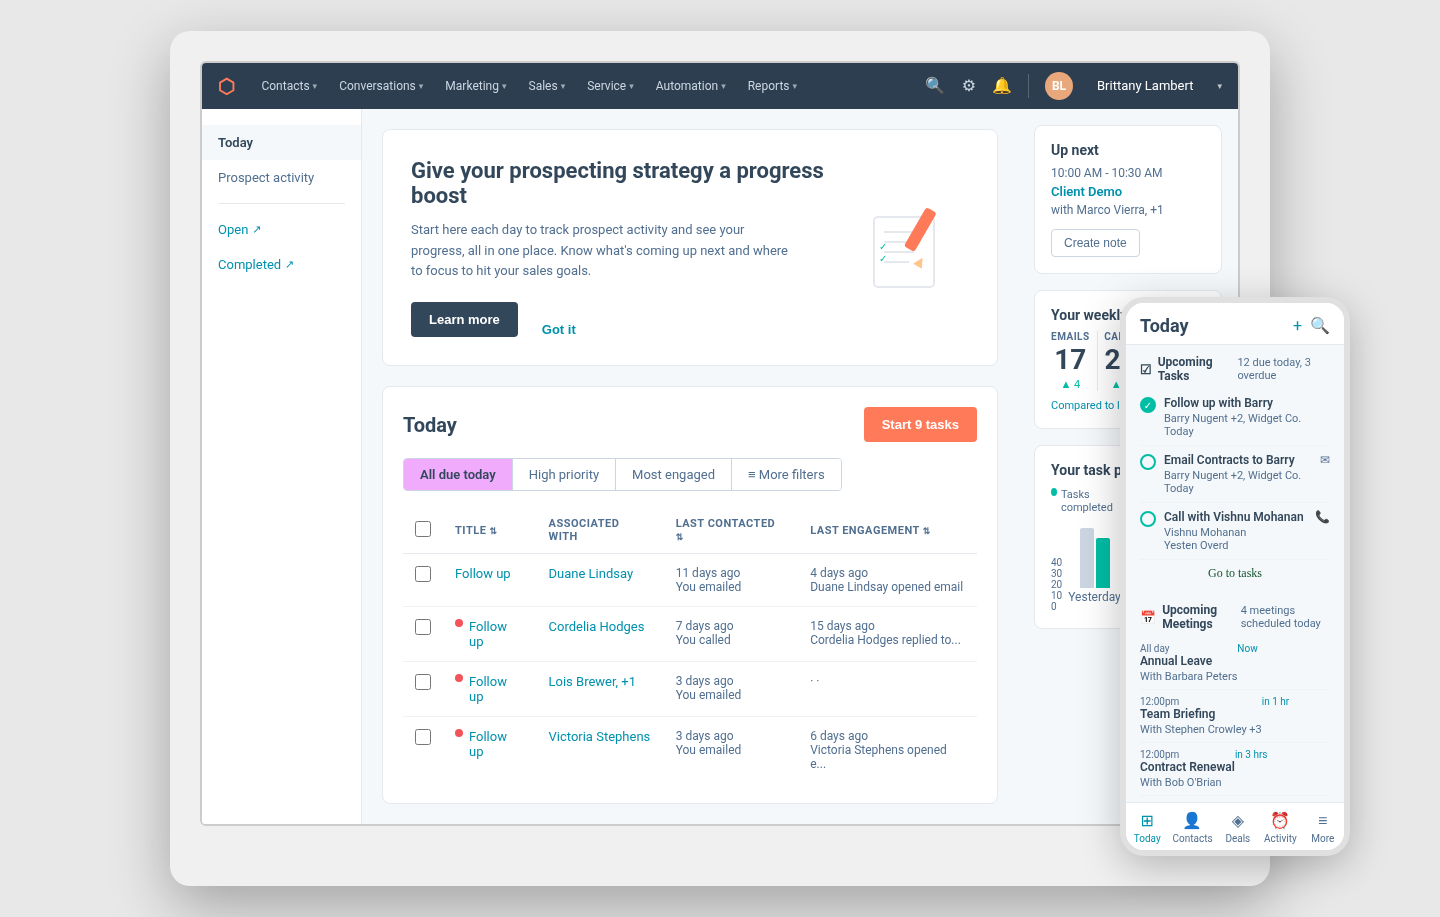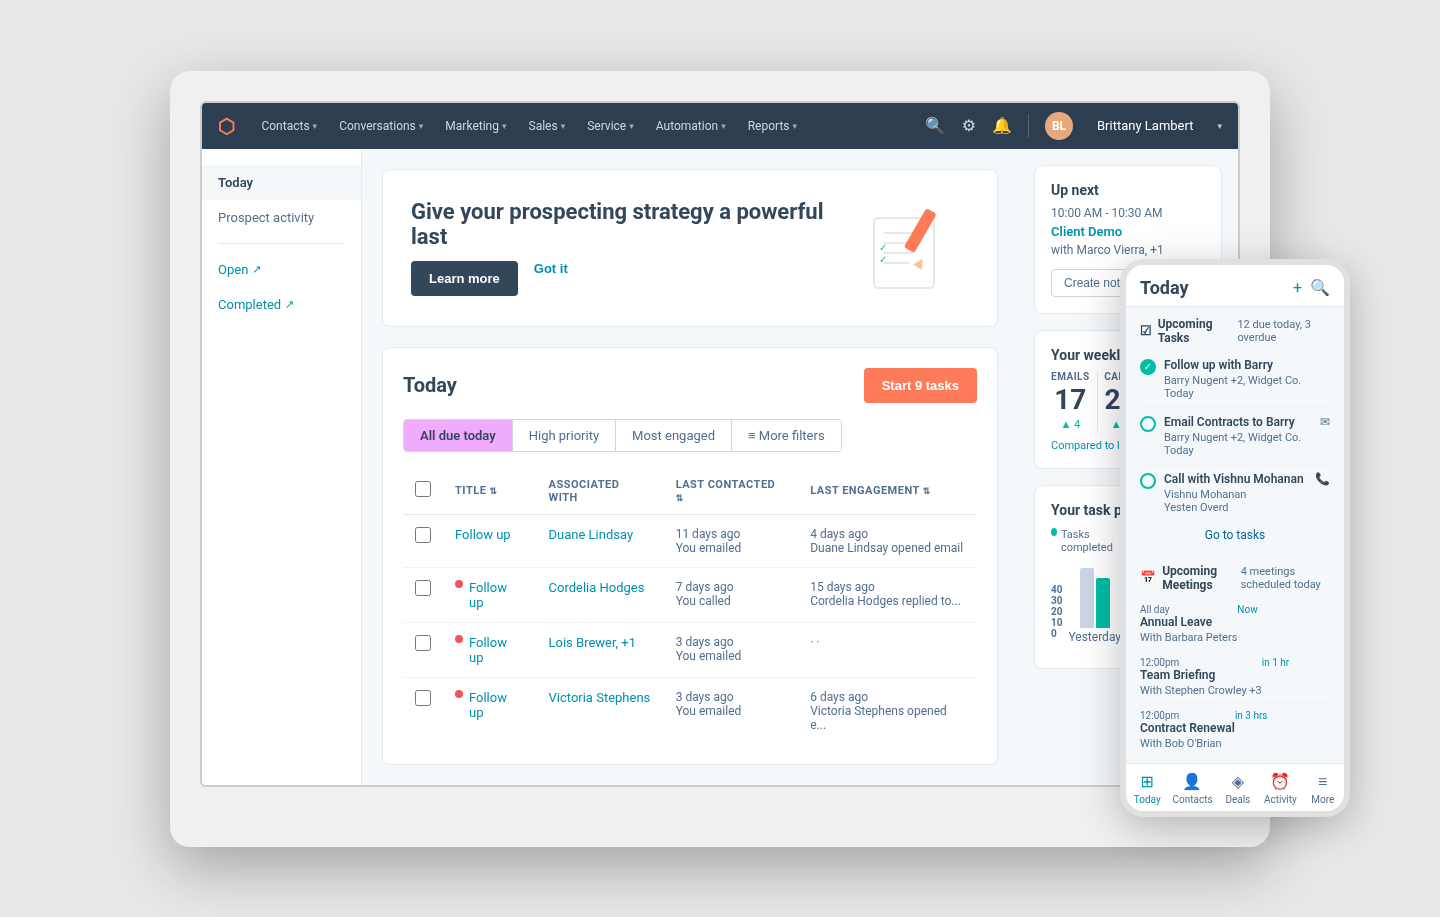--- a/index.html
+++ b/index.html
@@ -167,22 +167,22 @@
     }
     .boost-desc {
       font-size: 13px;
       color: #516f90;
       line-height: 1.6;
       max-width: 380px;
       margin-bottom: 20px;
     }
     .boost-actions {
       display: flex;
-      align-items: flex-start;
-      gap: 16px;
+      align-items: flex-end;
+      gap: 24px;
     }
     .btn-primary {
       background: #33475b;
       color: #fff;
       border: none;
       padding: 10px 18px;
       border-radius: 4px;
       font-size: 13px;
       font-weight: 600;
       cursor: pointer;
@@ -438,24 +438,23 @@
     }
     .bar.teal { background: #00bda5; }
     .bar.gray { background: #cbd6e2; }
     .bar-label {
       font-size: 12px;
       color: #516f90;
     }
     .chart-y-labels {
       display: flex;
       flex-direction: column;
-      justify-content: center;
+      justify-content: flex-end;
       height: 80px;
       margin-right: 2px;
-      font-weight: bold;
     }
     .y-label {
       font-size: 10px;
       color: #516f90;
     }
 
     
     .mobile-device {
       position: absolute;
       right: -80px;
@@ -559,23 +558,24 @@
       font-size: 11px;
       color: #516f90;
     }
     .mobile-meeting-time-badge {
       font-size: 10px;
       color: #0091ae;
       white-space: nowrap;
     }
     .mobile-goto-link {
       font-size: 12px;
-      color: #0369a1;
+      color: #14532d;
       padding: 6px 0;
       text-align: center;
+      font-family: Liberation Serif, serif;
     }
     .mobile-nav {
       display: flex;
       background: #fff;
       border-top: 1px solid #e5e8ed;
     }
     .mobile-nav-item {
       flex: 1;
       display: flex;
       flex-direction: column;
@@ -665,21 +665,22 @@
         <div class="sidebar-link">
           <span>Completed</span>
           <span class="external-icon">↗</span>
         </div>
       </aside>
 
       <main class="content-area">
 
         <div class="boost-card">
           <div class="boost-text">
-            <div class="boost-title">Give your prospecting strategy a powerful last</div>
+            <div class="boost-title">Give your prospecting strategy a progress boost</div>
+            <div class="boost-desc">Start here each day to track prospect activity and see your progress, all in one place. Know what's coming up next and where to focus to hit your sales goals.</div>
             <div class="boost-actions">
               <button class="btn-primary">Learn more</button>
               <button class="btn-link">Got it</button>
             </div>
           </div>
           <div class="boost-illustration">
             <svg width="110" height="90" viewBox="0 0 110 90">
 
               <rect x="20" y="15" width="60" height="70" rx="4" fill="#fff" stroke="#e5e8ed" stroke-width="2"></rect>
               <line x1="30" y1="30" x2="70" y2="30" stroke="#e5e8ed" stroke-width="2"></line>

